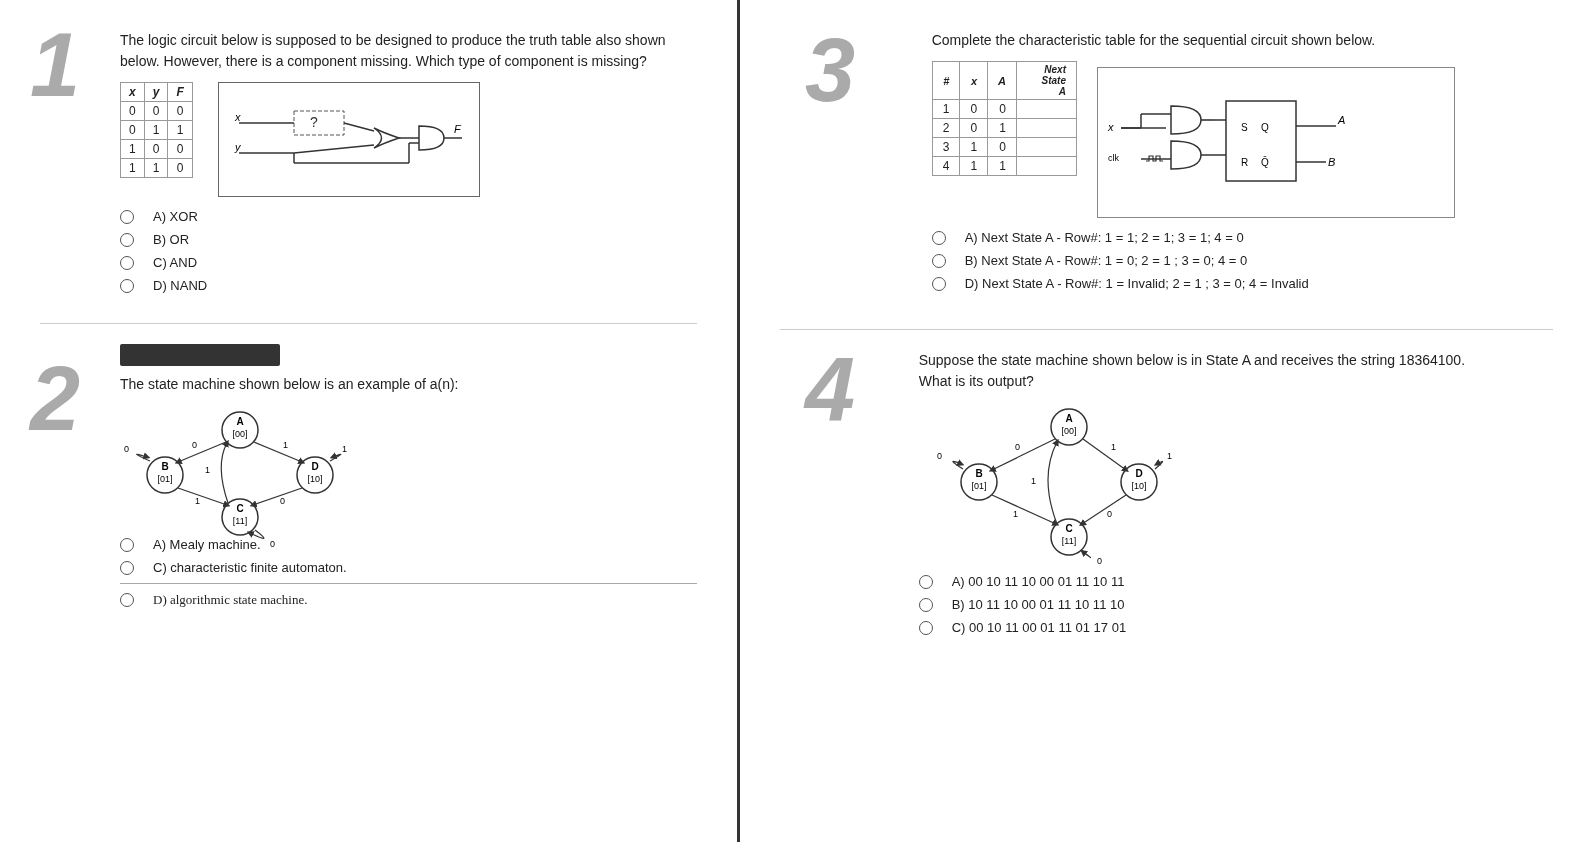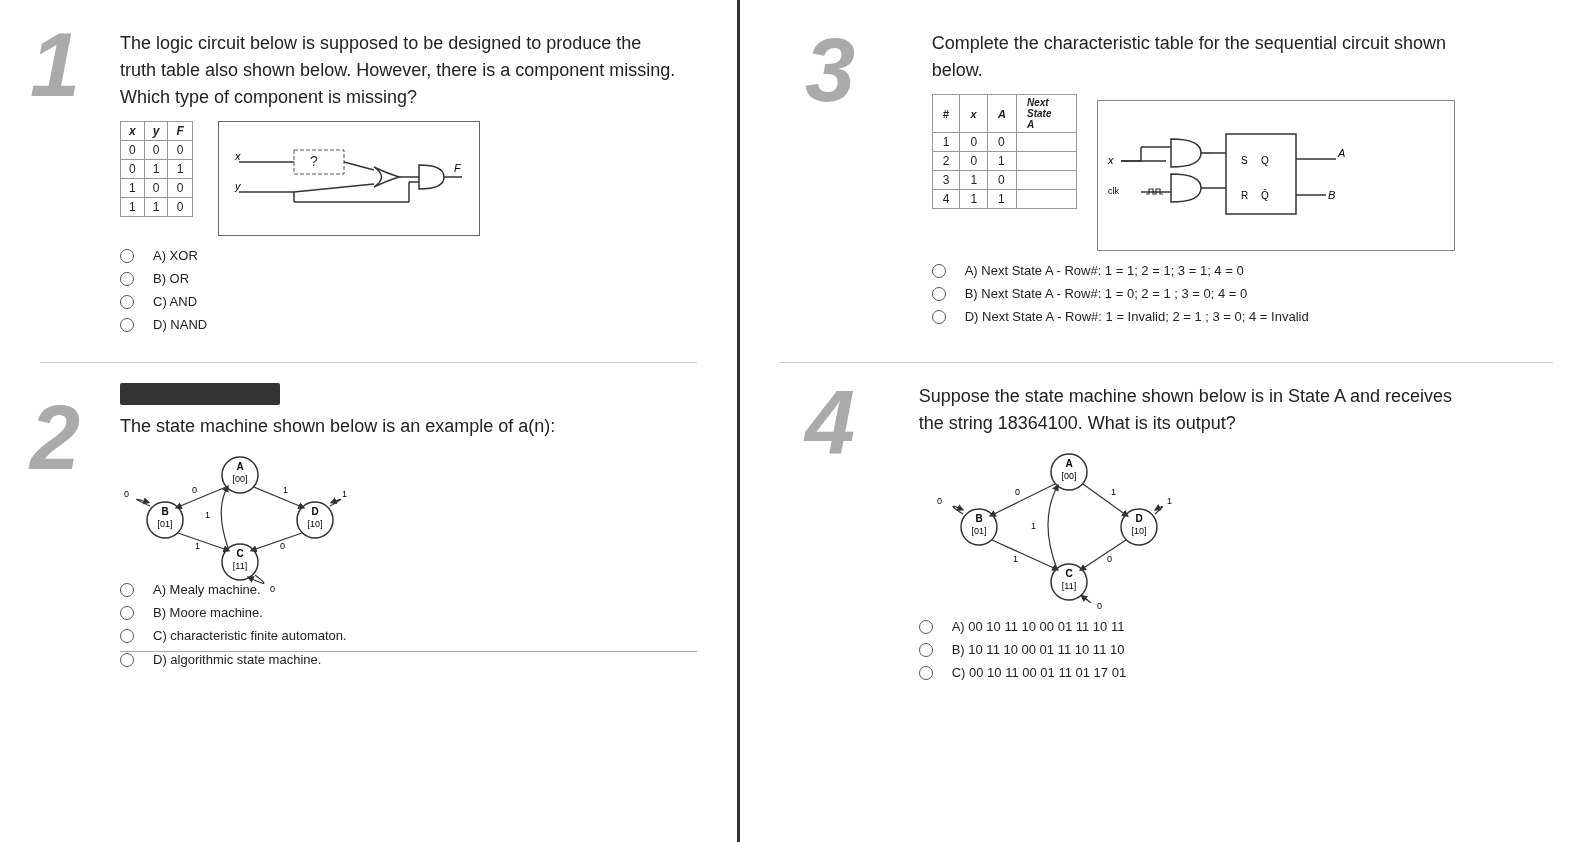--- a/index.html
+++ b/index.html
@@ -39,21 +39,21 @@
       position: relative;
       margin-bottom: 30px;
     }
 
     .q1-block { padding-left: 80px; }
     .q2-block { padding-left: 80px; margin-top: 20px; }
     .q3-block { padding-left: 80px; }
     .q4-block { padding-left: 80px; margin-top: 20px; }
 
     .q-text {
-      font-size: 18px;
+      font-size: 14px;
       line-height: 1.5;
       margin-bottom: 10px;
       max-width: 560px;
     }
 
     
     .truth-table {
       border-collapse: collapse;
       font-size: 12px;
       margin-bottom: 8px;
@@ -116,21 +116,21 @@
     }
 
     
     .char-table {
       border-collapse: collapse;
       font-size: 12px;
     }
     .char-table td, .char-table th {
       border: 1px solid #999;
       padding: 2px 10px;
-      text-align: left;
+      text-align: right;
     }
     .char-table th {
       font-size: 11px;
       font-weight: bold;
     }
     .char-table .header-row th {
       font-style: italic;
     }
 
     
@@ -319,27 +319,23 @@
       </svg>
     </div>
 
     <ul class="options-list">
       <li>
         <span class="radio-circle"></span>
         <span>A) Mealy machine.</span>
       </li>
       <li>
         <span class="radio-circle"></span>
-        <span>B) Moore machine.</span>
-      </li>
-      <li>
-        <span class="radio-circle"></span>
         <span>C) characteristic finite automaton.</span>
       </li>
-      <li style="border-top:1px solid #aaa; padding-top:0; margin-top:0;">
+      <li style="border-top:1px solid #aaa; padding-top:8px; margin-top:0;font-family:Liberation Serif, serif;">
         <span class="radio-circle"></span>
         <span>D) algorithmic state machine.</span>
       </li>
     </ul>
   </div>
 
 </div>
 
 <div class="right-panel">
 

